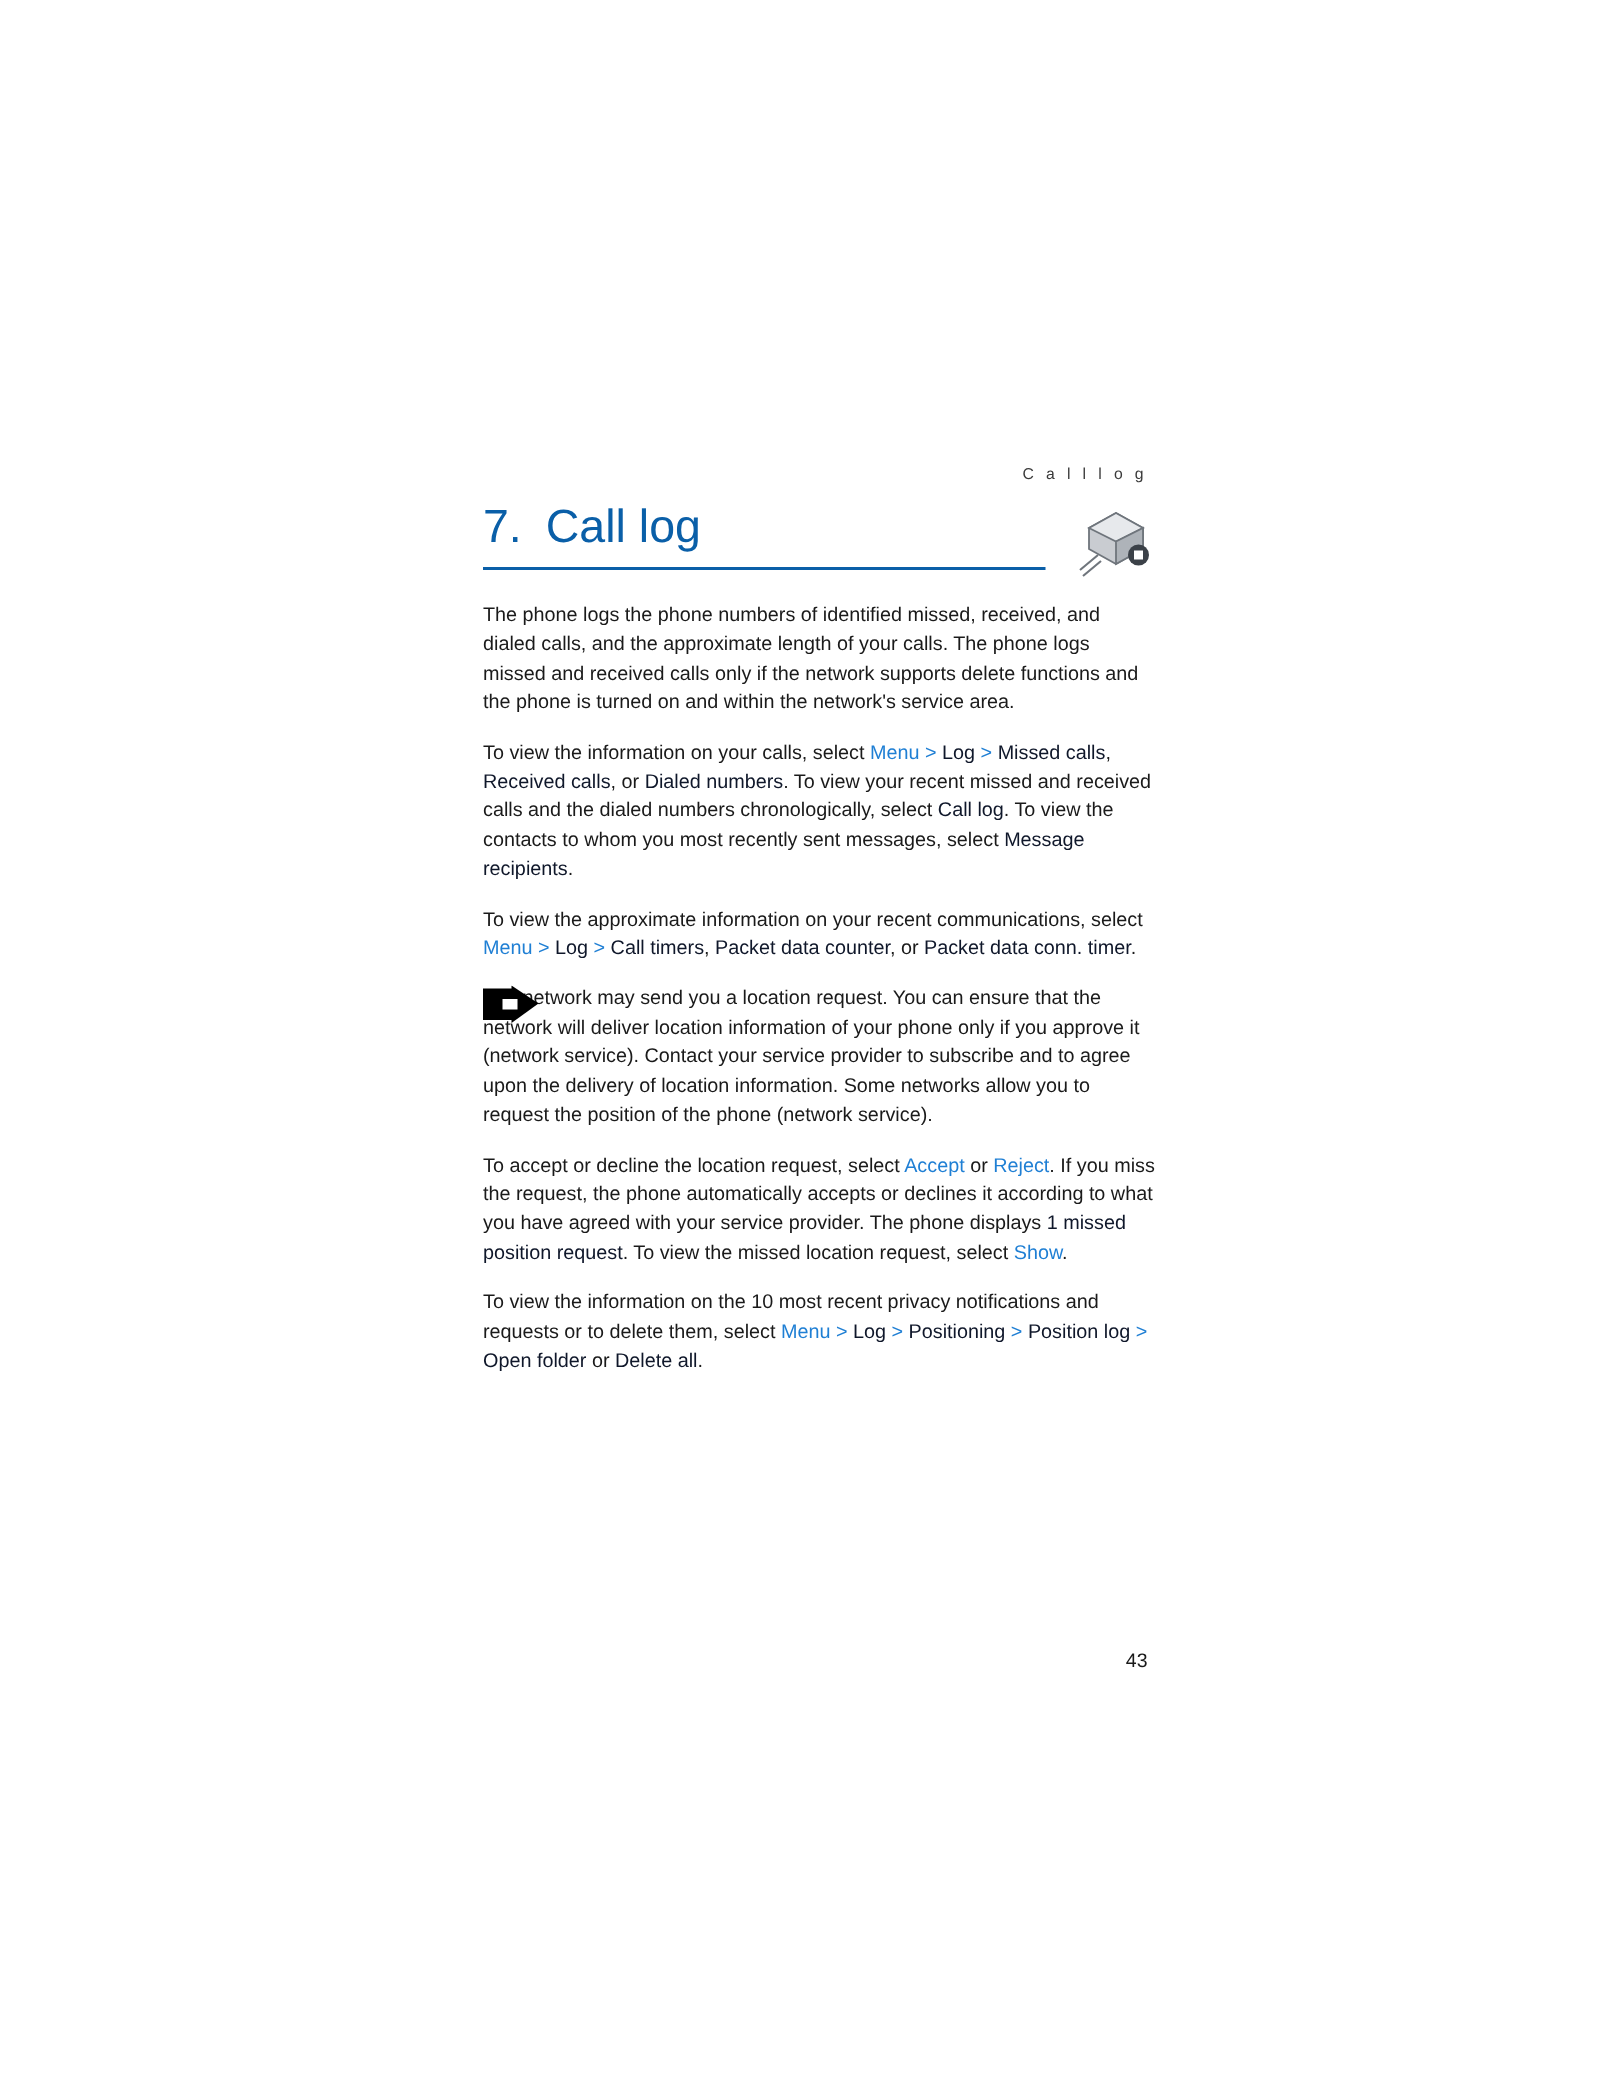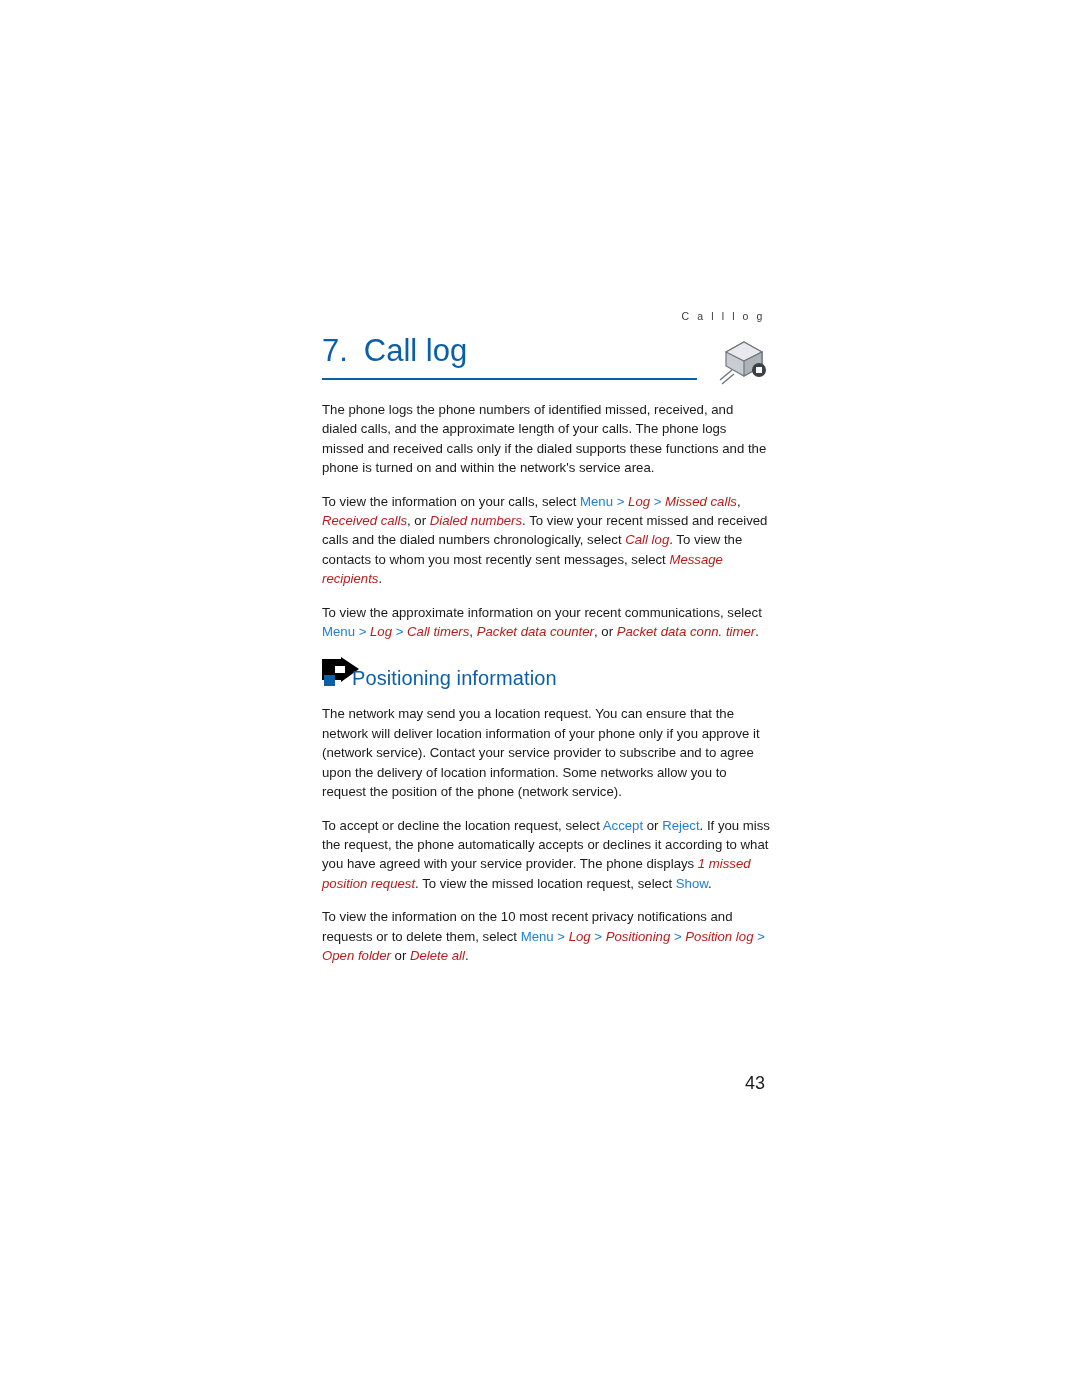--- a/index.html
+++ b/index.html
@@ -68,22 +68,21 @@
     font-size: 13.2px;
     line-height: 19.4px;
     color: #1a1a1a;
     text-align: left;
     font-family: "Liberation Sans", sans-serif;
   }
   .ui {
     color: #1f7fd4;
   }
   .uii {
-    color: #b91c1c;
-    font-style: italic;
+    color: #0f172a;
   }
   .note-block {
     position: relative;
     margin: 6px 0 0 0;
     padding-left: 54px;
   }
   .note-icon {
     position: absolute;
     left: 0px;
     top: 2px;
@@ -112,22 +111,22 @@
     left: 2px;
     top: 8px;
     width: 11px;
     height: 11px;
     background: #0a5fa8;
     display: inline-block;
   }
   .page-number {
     position: absolute;
     right: 315px;
-    top: 1073px;
-    font-size: 18px;
+    top: 1099px;
+    font-size: 13px;
     color: #1a1a1a;
     font-family: "Liberation Sans", sans-serif;
   }
 </style>
 </head>
 <body>
 
 <div class="page">
 
   <div class="header-run">C a l l   l o g</div>
@@ -144,38 +143,37 @@
         <circle cx="41" cy="30" r="7" fill="#3b4148"></circle>
         <rect x="38" y="27" width="6" height="6" fill="#ffffff"></rect>
         <path d="M2,40 L14,30" stroke="#6f757c" stroke-width="1.4" fill="none"></path>
         <path d="M4,44 L16,34" stroke="#6f757c" stroke-width="1.4" fill="none"></path>
       </g>
     </svg>
   </div>
 
   <div class="body-col">
 
-    <p class="para">The phone logs the phone numbers of identified missed, received, and dialed calls, and the approximate length of your calls. The phone logs missed and received calls only if the dialed supports these functions and the phone is turned on and within the network's service area.</p>
+    <p class="para">The phone logs the phone numbers of identified missed, received, and dialed calls, and the approximate length of your calls. The phone logs missed and received calls only if the network supports delete functions and the phone is turned on and within the network's service area.</p>
 
     <p class="para"><span>To view the information on your calls, select </span><span class="ui">Menu</span><span class="ui"> &gt; </span><span class="uii">Log</span><span class="ui"> &gt; </span><span class="uii">Missed calls</span><span>, </span><span class="uii">Received calls</span><span>, or </span><span class="uii">Dialed numbers</span><span>. To view your recent missed and received calls and the dialed numbers chronologically, select </span><span class="uii">Call log</span><span>. To view the contacts to whom you most recently sent messages, select </span><span class="uii">Message recipients</span><span>.</span></p>
 
     <p class="para"><span>To view the approximate information on your recent communications, select </span><span class="ui">Menu</span><span class="ui"> &gt; </span><span class="uii">Log</span><span class="ui"> &gt; </span><span class="uii">Call timers</span><span>, </span><span class="uii">Packet data counter</span><span>, or </span><span class="uii">Packet data conn. timer</span><span>.</span></p>
 
 
     <div class="note-block">
       <div class="note-icon">
         <svg width="38" height="26" viewBox="0 0 38 26">
           <rect x="0" y="2" width="20" height="21" fill="#000000"></rect>
           <polygon points="19,0 37,12 19,25" fill="#000000"></polygon>
           <rect x="13" y="9" width="10" height="7" fill="#ffffff"></rect>
         </svg>
       </div>
     </div>
 
-    <h2 class="section"><span class="bullet"></span><span>Positioning information</span></h2>
 
     <p class="para">The network may send you a location request. You can ensure that the network will deliver location information of your phone only if you approve it (network service). Contact your service provider to subscribe and to agree upon the delivery of location information. Some networks allow you to request the position of the phone (network service).</p>
 
     <p class="para"><span>To accept or decline the location request, select </span><span class="ui">Accept</span><span> or </span><span class="ui">Reject</span><span>. If you miss the request, the phone automatically accepts or declines it according to what you have agreed with your service provider. The phone displays </span><span class="uii">1 missed position request</span><span>. To view the missed location request, select </span><span class="ui">Show</span><span>.</span></p>
 
     <p class="para"><span>To view the information on the 10 most recent privacy notifications and requests or to delete them, select </span><span class="ui">Menu</span><span class="ui"> &gt; </span><span class="uii">Log</span><span class="ui"> &gt; </span><span class="uii">Positioning</span><span class="ui"> &gt; </span><span class="uii">Position log</span><span class="ui"> &gt; </span><span class="uii">Open folder</span><span> or </span><span class="uii">Delete all</span><span>.</span></p>
 
   </div>
 
   <div class="page-number">43</div>

